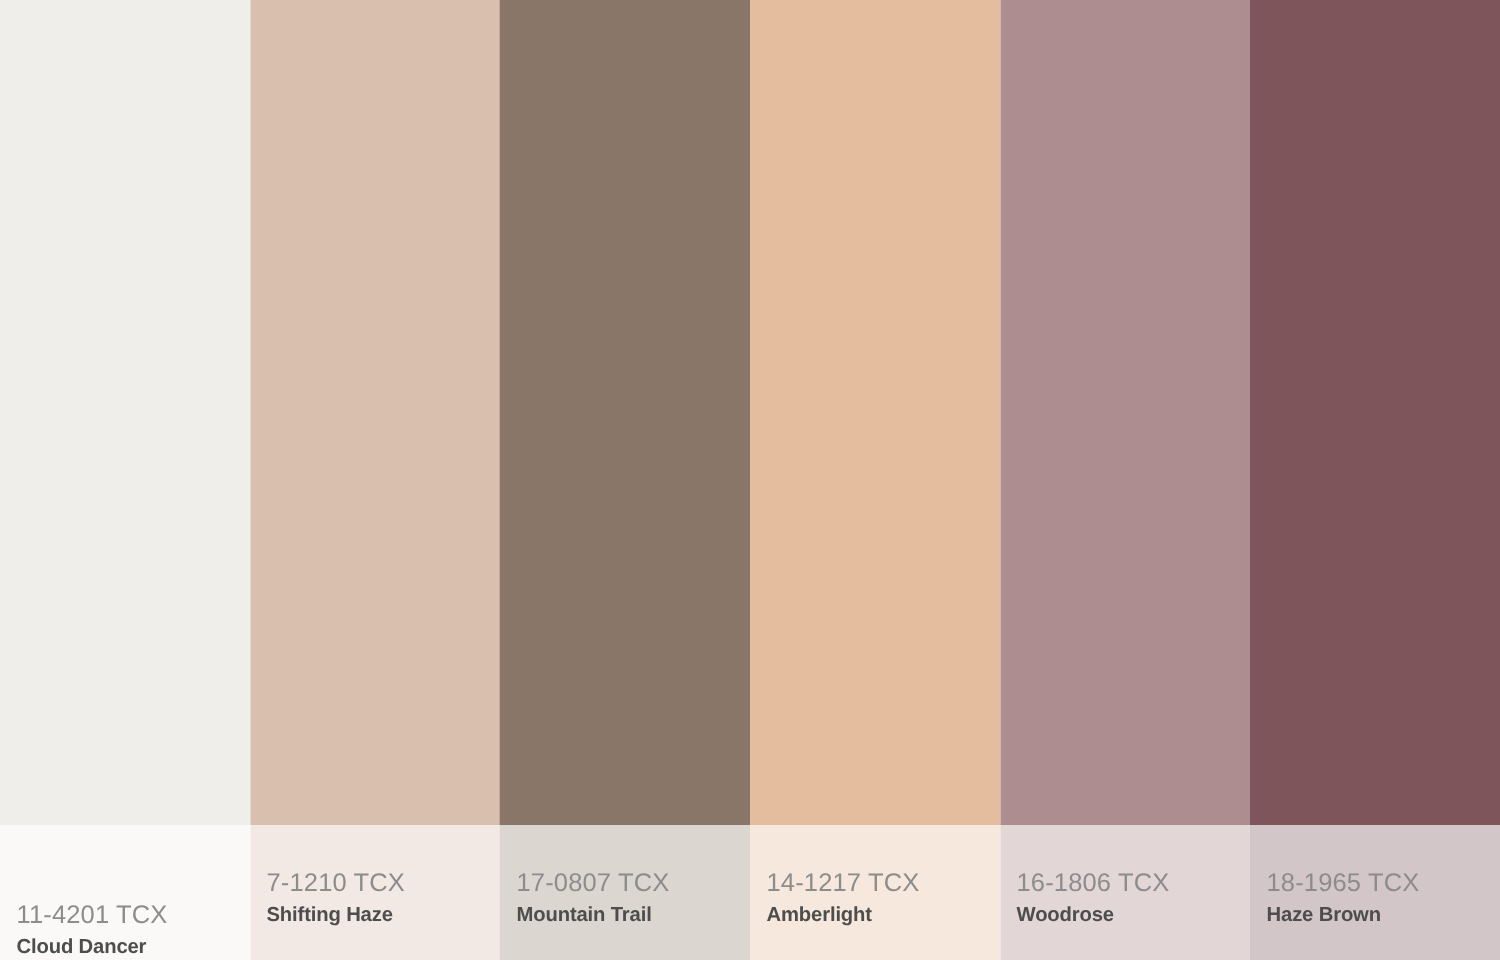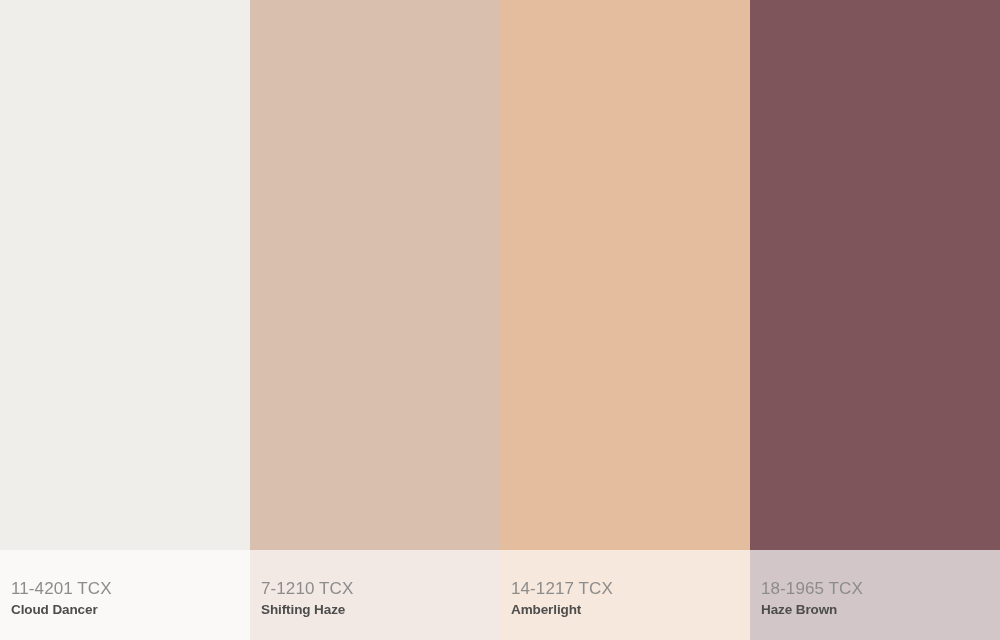--- a/index.html
+++ b/index.html
@@ -67,45 +67,59 @@
     margin-top: 1px;
   }
 </style>
 </head>
 <body>
 
 <div class="palette">
 
   <div class="swatch-column">
     <div class="swatch-chip" style="background-color: rgb(239, 238, 234);"></div>
-    <div class="swatch-label" style="background-color: rgb(250, 249, 247);">
+    <div class="swatch-label" style="background-color: rgb(250, 249, 247); justify-content: flex-end;">
       <div class="swatch-code">11-4201 TCX</div>
       <div class="swatch-name">Cloud Dancer</div>
     </div>
   </div>
 
   <div class="swatch-column">
     <div class="swatch-chip" style="background-color: rgb(216, 191, 174);"></div>
     <div class="swatch-label" style="background-color: rgb(242, 233, 228);">
       <div class="swatch-code">7-1210 TCX</div>
       <div class="swatch-name">Shifting Haze</div>
     </div>
   </div>
 
 
+  <div class="swatch-column">
+    <div class="swatch-chip" style="background-color: rgb(138, 117, 105);"></div>
+    <div class="swatch-label" style="background-color: rgb(220, 214, 209);">
+      <div class="swatch-code">17-0807 TCX</div>
+      <div class="swatch-name">Mountain Trail</div>
+    </div>
+  </div>
 
   <div class="swatch-column">
     <div class="swatch-chip" style="background-color: rgb(227, 189, 158);"></div>
     <div class="swatch-label" style="background-color: rgb(246, 232, 221);">
       <div class="swatch-code">14-1217 TCX</div>
       <div class="swatch-name">Amberlight</div>
     </div>
   </div>
 
 
+  <div class="swatch-column">
+    <div class="swatch-chip" style="background-color: rgb(174, 141, 145);"></div>
+    <div class="swatch-label" style="background-color: rgb(226, 214, 215);">
+      <div class="swatch-code">16-1806 TCX</div>
+      <div class="swatch-name">Woodrose</div>
+    </div>
+  </div>
 
   <div class="swatch-column">
     <div class="swatch-chip" style="background-color: rgb(127, 85, 92);"></div>
     <div class="swatch-label" style="background-color: rgb(210, 198, 201);">
       <div class="swatch-code">18-1965 TCX</div>
       <div class="swatch-name">Haze Brown</div>
     </div>
   </div>
 
 </div>

